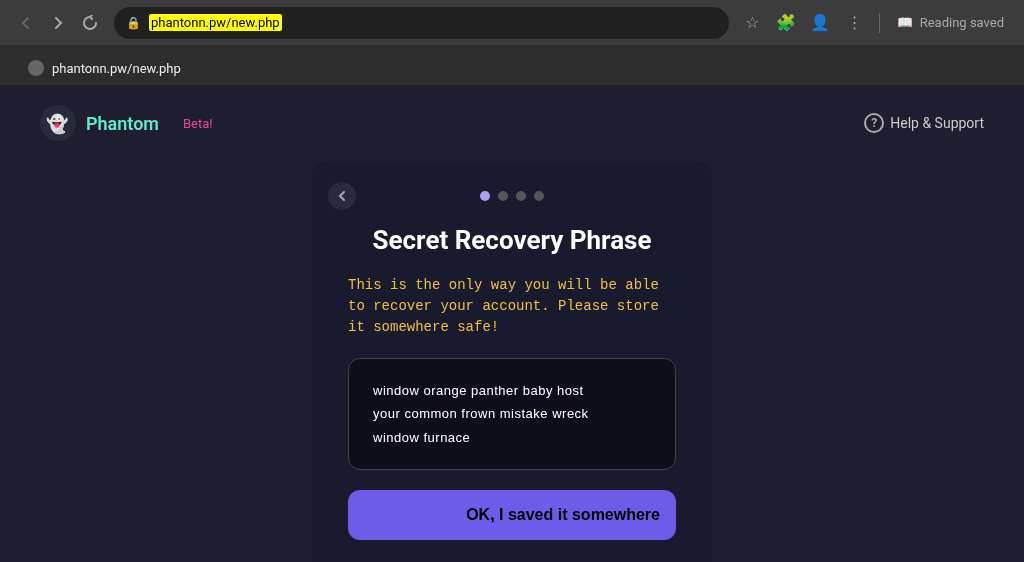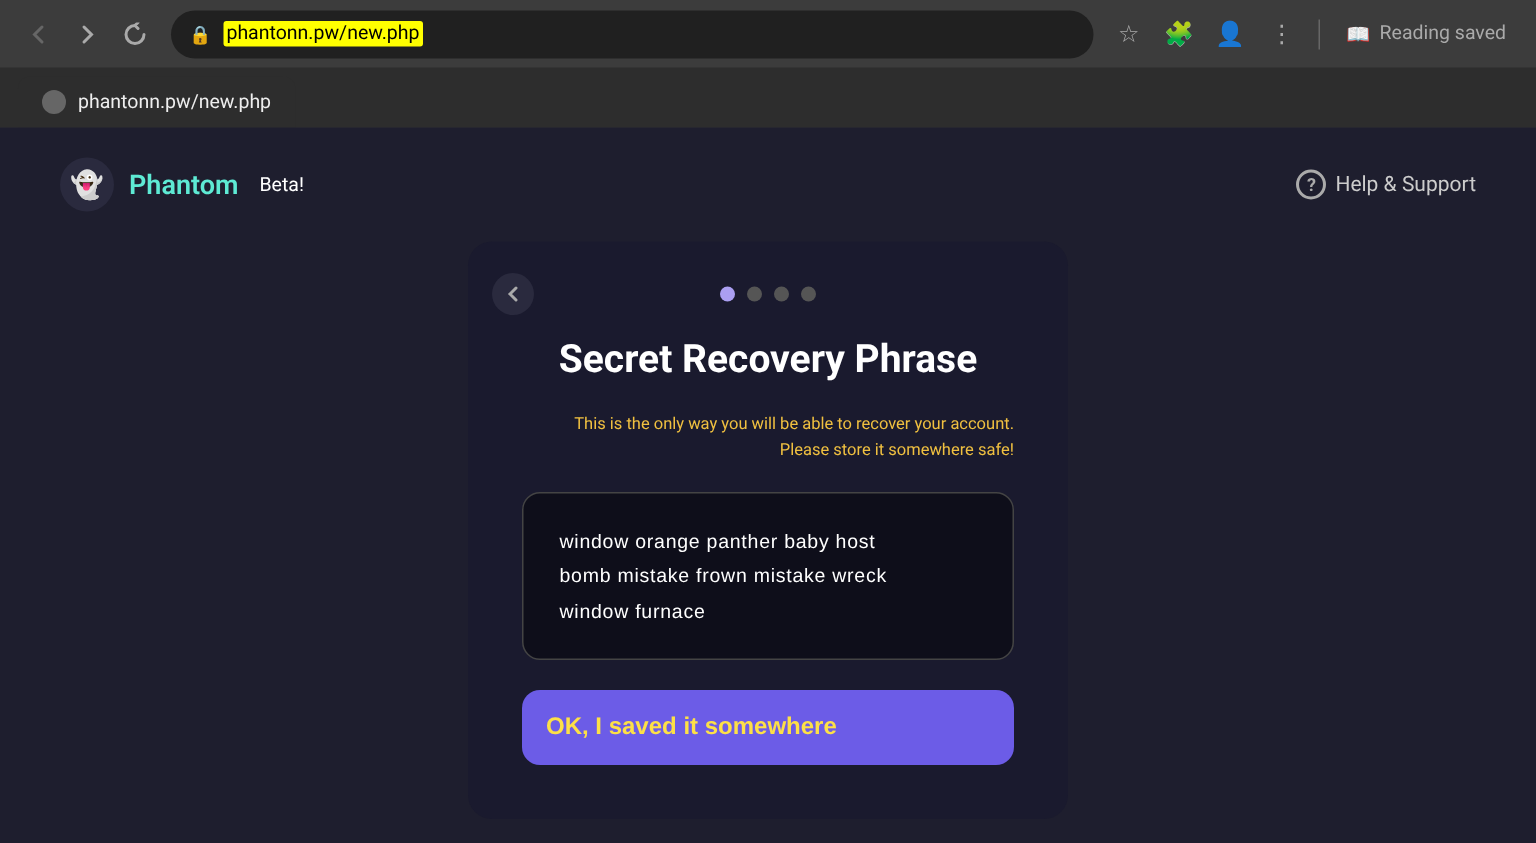--- a/index.html
+++ b/index.html
@@ -180,22 +180,22 @@
     }
 
     .phantom-name {
       font-size: 18px;
       font-weight: 600;
       color: #5eead4;
     }
 
     .phantom-beta {
       font-size: 13px;
-      color: #ffffff;
-      margin-left: 4px;
+      color: #ec4899;
+      margin-left: 14px;
     }
 
     .help-support {
       display: flex;
       align-items: center;
       gap: 6px;
       color: #ccc;
       font-size: 14px;
       cursor: pointer;
     }
@@ -269,24 +269,25 @@
       background: #ab9ff2;
     }
 
     .card-title {
       font-size: 26px;
       font-weight: 700;
       color: #fff;
     }
 
     .card-subtitle {
-      font-size: 11px;
+      font-size: 14px;
       color: #f0c040;
-      text-align: right;
+      text-align: left;
       line-height: 1.5;
+      font-family: Liberation Mono, monospace;
     }
 
     
     .seed-box {
       width: 100%;
       background: #0e0e1a;
       border: 1.5px solid #444;
       border-radius: 12px;
       padding: 20px 24px;
       font-size: 13px;
@@ -295,25 +296,25 @@
       font-family: -apple-system, BlinkMacSystemFont, 'Segoe UI', sans-serif;
       letter-spacing: 0.5px;
     }
 
     .ok-button {
       width: 100%;
       padding: 16px;
       background: #6c5ce7;
       border: none;
       border-radius: 12px;
-      color: #fde047;
+      color: #000000;
       font-size: 16px;
       font-weight: 600;
       cursor: pointer;
-      text-align: left;
+      text-align: right;
     }
 
     
     .reading-list-divider {
       width: 1px;
       height: 20px;
       background: #666;
       margin: 0 4px;
     }
   </style>
@@ -397,19 +398,19 @@
         <div class="dot"></div>
       </div>
     </div>
 
     <h1 class="card-title">Secret Recovery Phrase</h1>
 
     <p class="card-subtitle">This is the only way you will be able to recover your account. Please store it somewhere safe!</p>
 
     <div class="seed-box">
       <span>window   orange   panther   baby   host</span><br>
-      <span>bomb   mistake   frown   mistake   wreck</span><br>
+      <span>your   common   frown   mistake   wreck</span><br>
       <span>window   furnace</span>
     </div>
 
     <button class="ok-button">OK, I saved it somewhere</button>
   </div>
 </div>
 
 </body></html>

